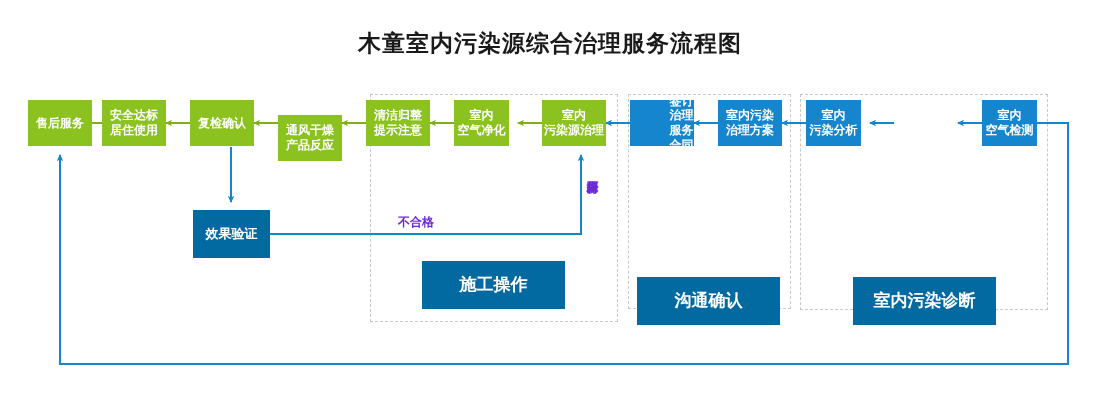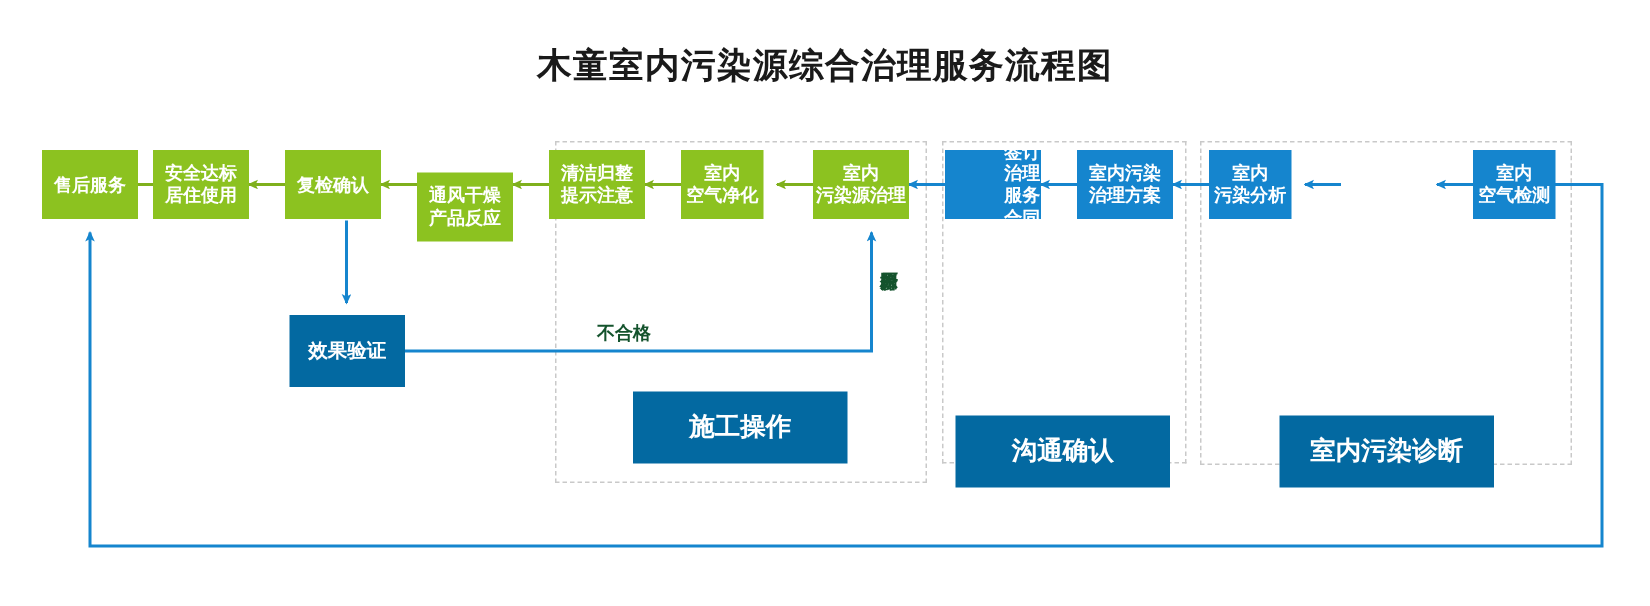--- a/index.html
+++ b/index.html
@@ -56,21 +56,21 @@
   .node.green  { background: #8cc220; }
   .node.blue   { background: #1585ce; }
   .node.orange { background: #0369a1; }
   .node.step   { font-size: 12px; }
   .node.phase  { font-size: 17px; }
   .node.verify { font-size: 13px; }
   .edge-label {
     position: absolute;
     font-size: 12px;
     font-weight: bold;
-    color: #14532d;
+    color: #6d28d9;
     white-space: nowrap;
   }
   .edge-label.vertical {
     writing-mode: vertical-rl;
     text-orientation: upright;
     line-height: 1.05;
     letter-spacing: 0px;
   }
 </style>
 </head>

